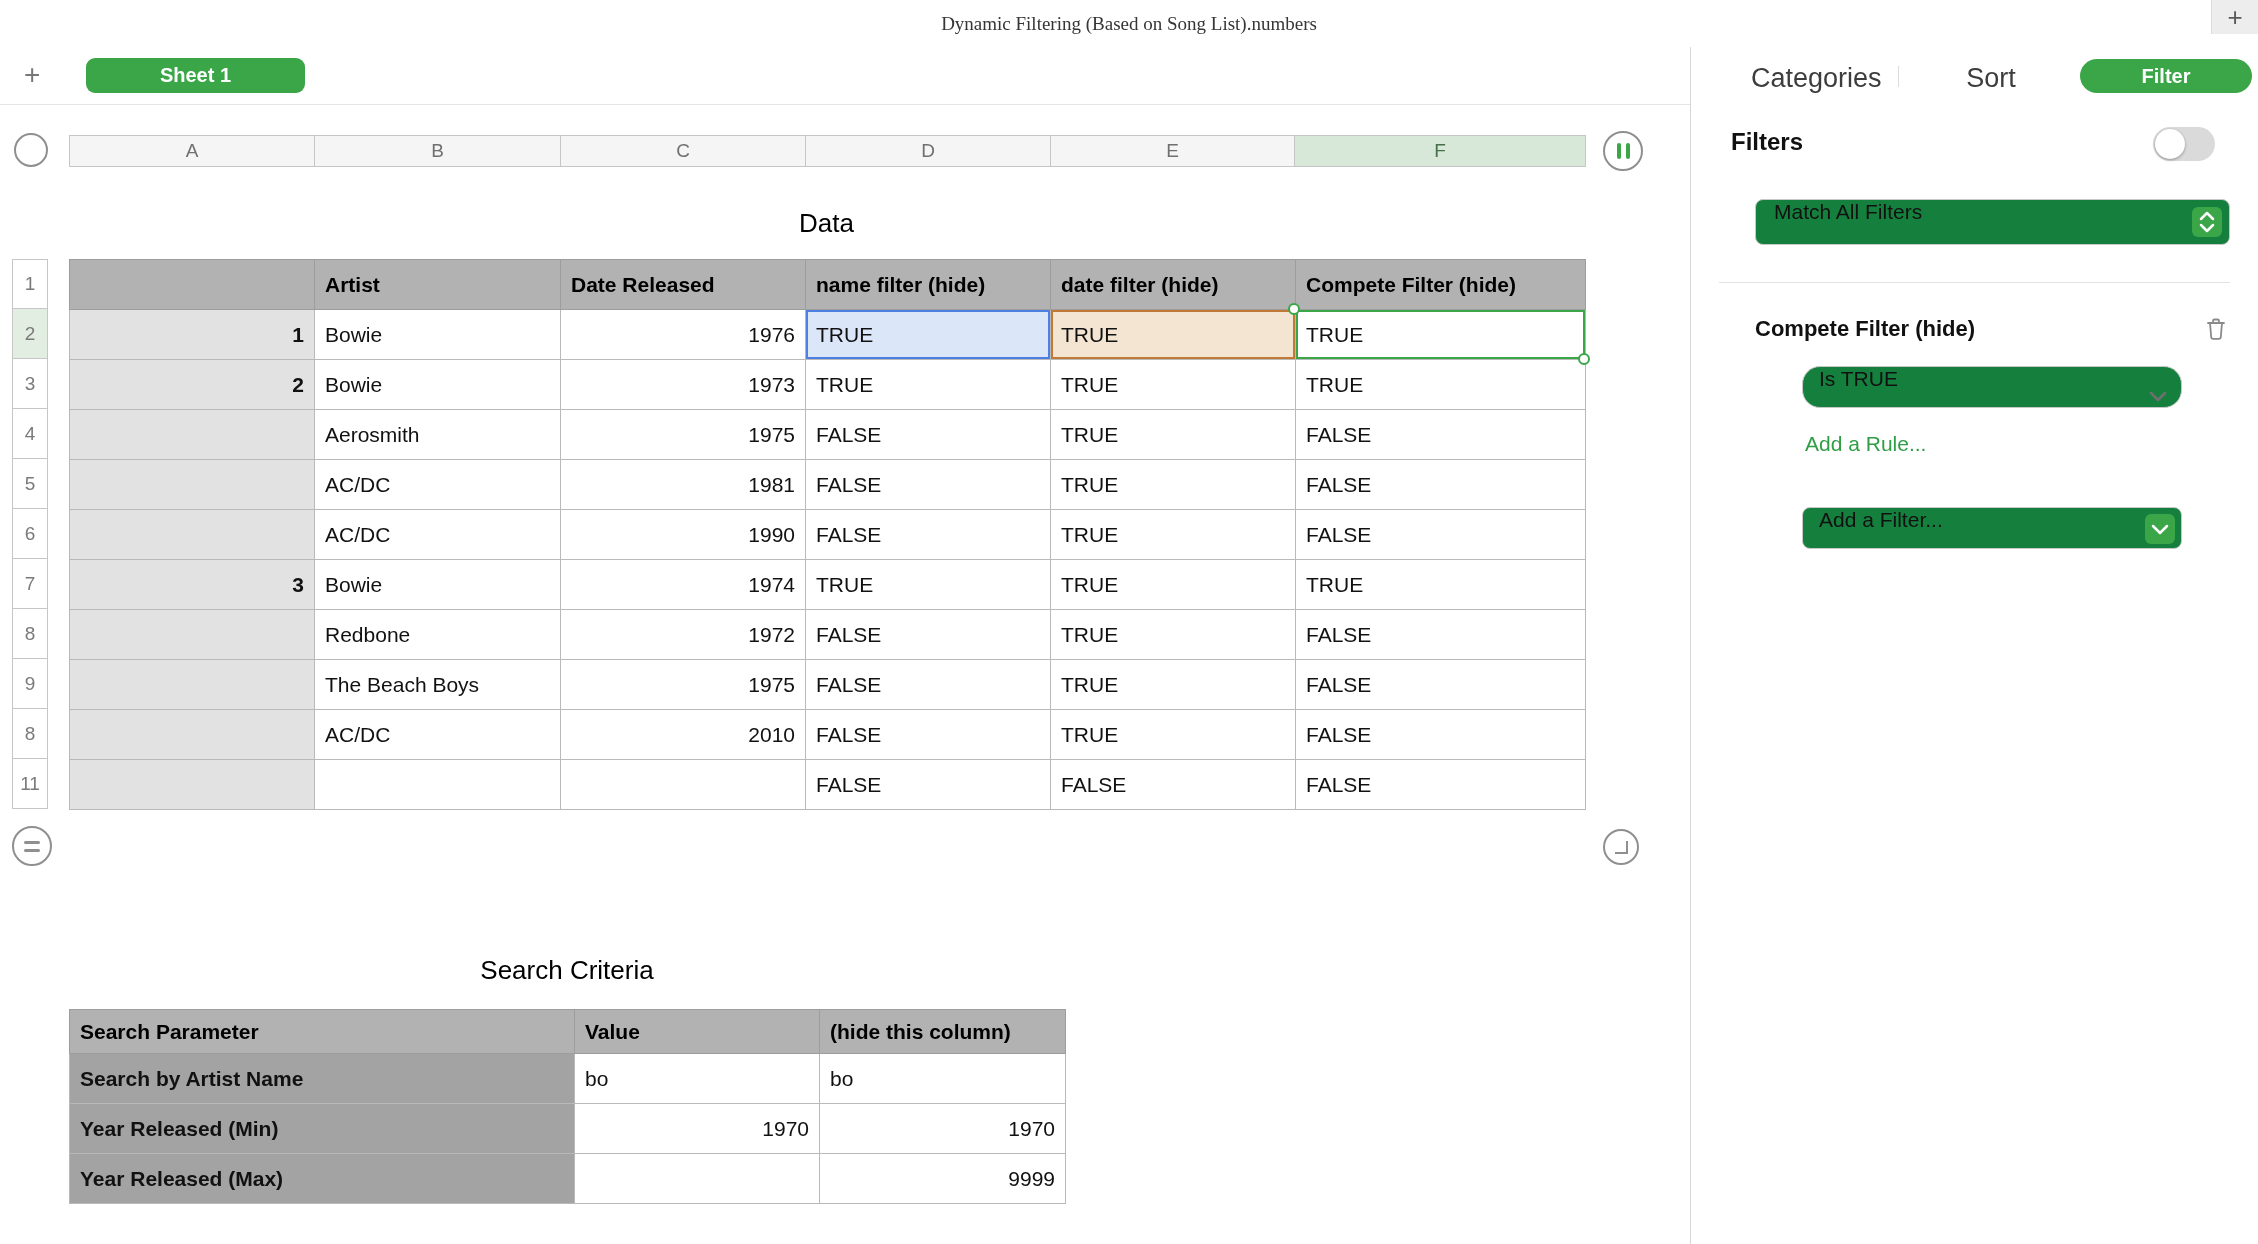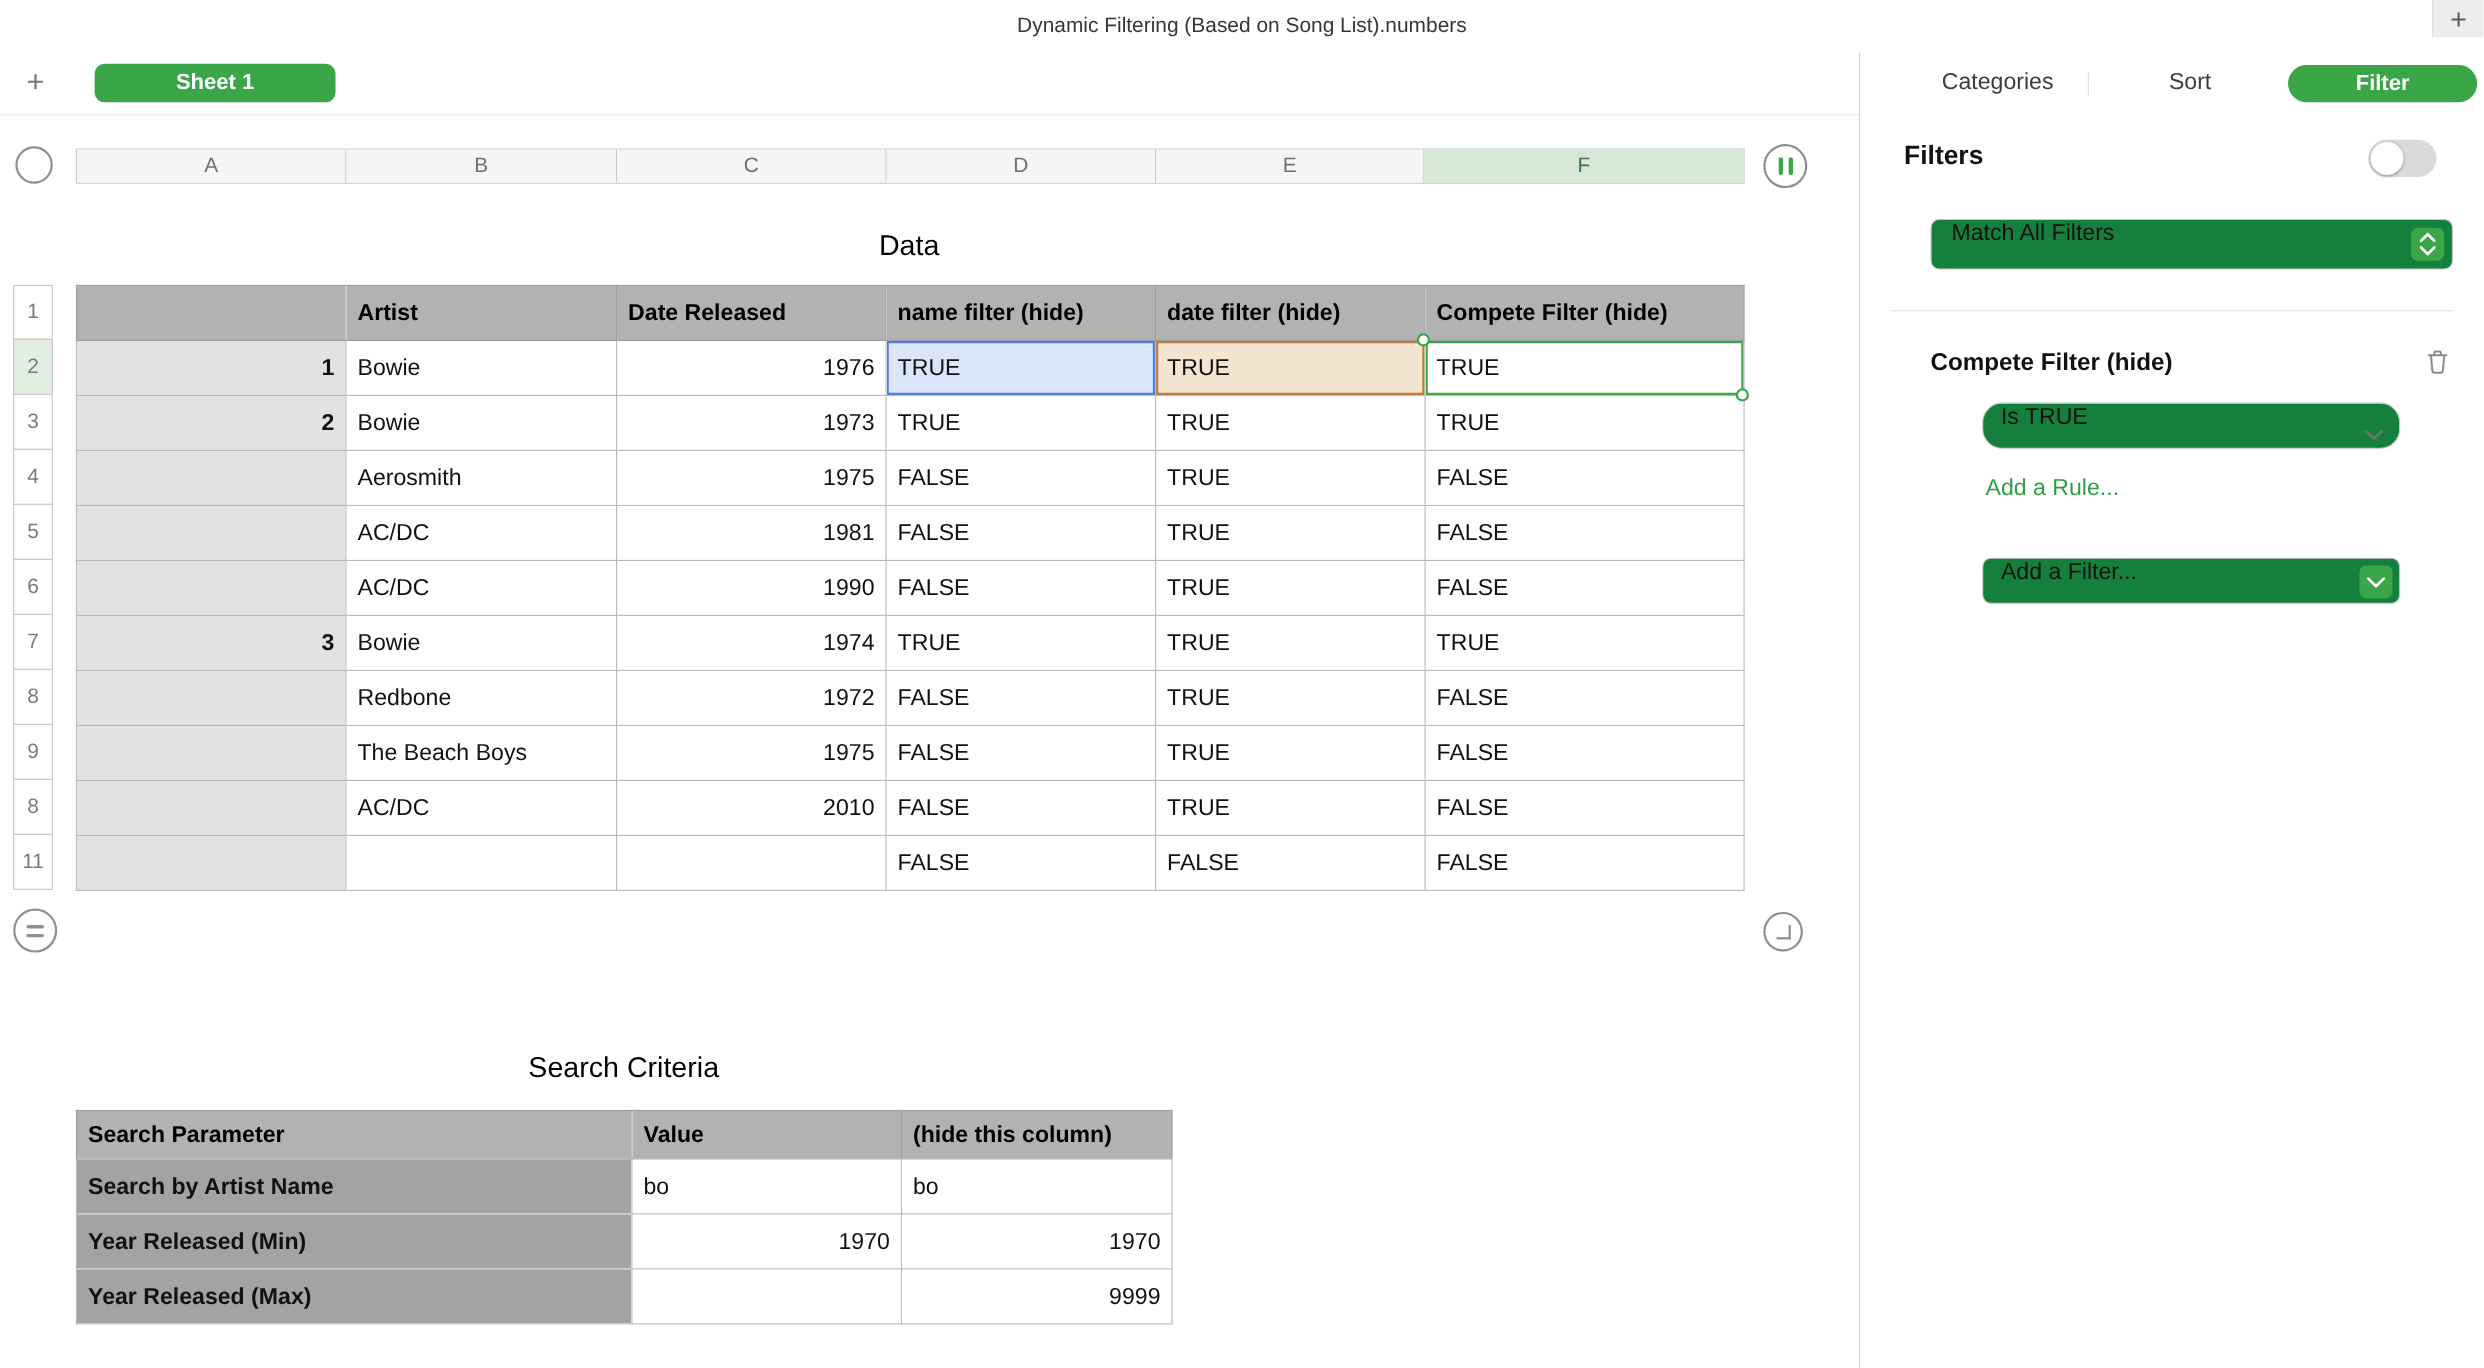--- a/index.html
+++ b/index.html
@@ -1,38 +1,38 @@
 <!DOCTYPE html>
 <html><head>
 <meta charset="utf-8">
 <style>
   html,body{margin:0;padding:0;background:#fff;font-family:"Liberation Sans",sans-serif;}
   .app{position:relative;width:2258px;height:1244px;overflow:hidden;background:#fff;}
 
   
   .titlebar{position:relative;height:47px;background:#fff;}
   .win-title{position:absolute;left:0;right:0;top:0;height:47px;line-height:47px;text-align:center;
-    font-size:19px;font-weight:500;color:#363636;}
+    font-size:19px;font-weight:500;color:#363636;font-family:Liberation Serif, serif;}
   .newtab{position:absolute;right:0;top:0;width:46px;height:34px;background:#ededed;border-left:1px solid #ddd;
     display:flex;align-items:center;justify-content:center;font-size:26px;color:#5a5a5a;cursor:default;}
 
   
   .main{display:flex;height:1197px;}
   .left{width:1690px;display:flex;flex-direction:column;}
   .sidebar{width:568px;border-left:1px solid #d6d6d6;box-sizing:border-box;background:#fff;}
 
   
   .toolbar{position:relative;height:57px;border-bottom:1px solid #e4e4e4;background:#fff;}
   .add-sheet{position:absolute;left:24px;top:11px;font-size:28px;color:#777;line-height:34px;}
   .sheet-tab{position:absolute;left:86px;top:11px;width:219px;height:35px;line-height:35px;border-radius:9px;
     background:#3aa648;color:#fff;font-size:20px;font-weight:700;text-align:center;}
 
   
   .panel-tabs{position:relative;height:57px;}
-  .ptab{position:absolute;top:16px;font-size:21px;color:#3d3d3d;text-align:center;}
+  .ptab{position:absolute;top:16px;font-size:27px;color:#3d3d3d;text-align:center;}
   .ptab-cat{left:60px;width:130px;}
   .ptab-sort{left:240px;width:120px;}
   .ptab-sep{position:absolute;left:207px;top:19px;width:1px;height:21px;background:#dcdcdc;}
   .ptab-filter{position:absolute;left:389px;top:12px;width:172px;height:34px;line-height:34px;border-radius:17px;
     background:#3aa648;color:#fff;font-size:20px;font-weight:700;text-align:center;}
 
   
   .canvas{position:relative;flex:1;background:#fff;overflow:hidden;}
 
   .select-all{position:absolute;left:14px;top:28px;width:34px;height:34px;border:2px solid #8f8f8f;

